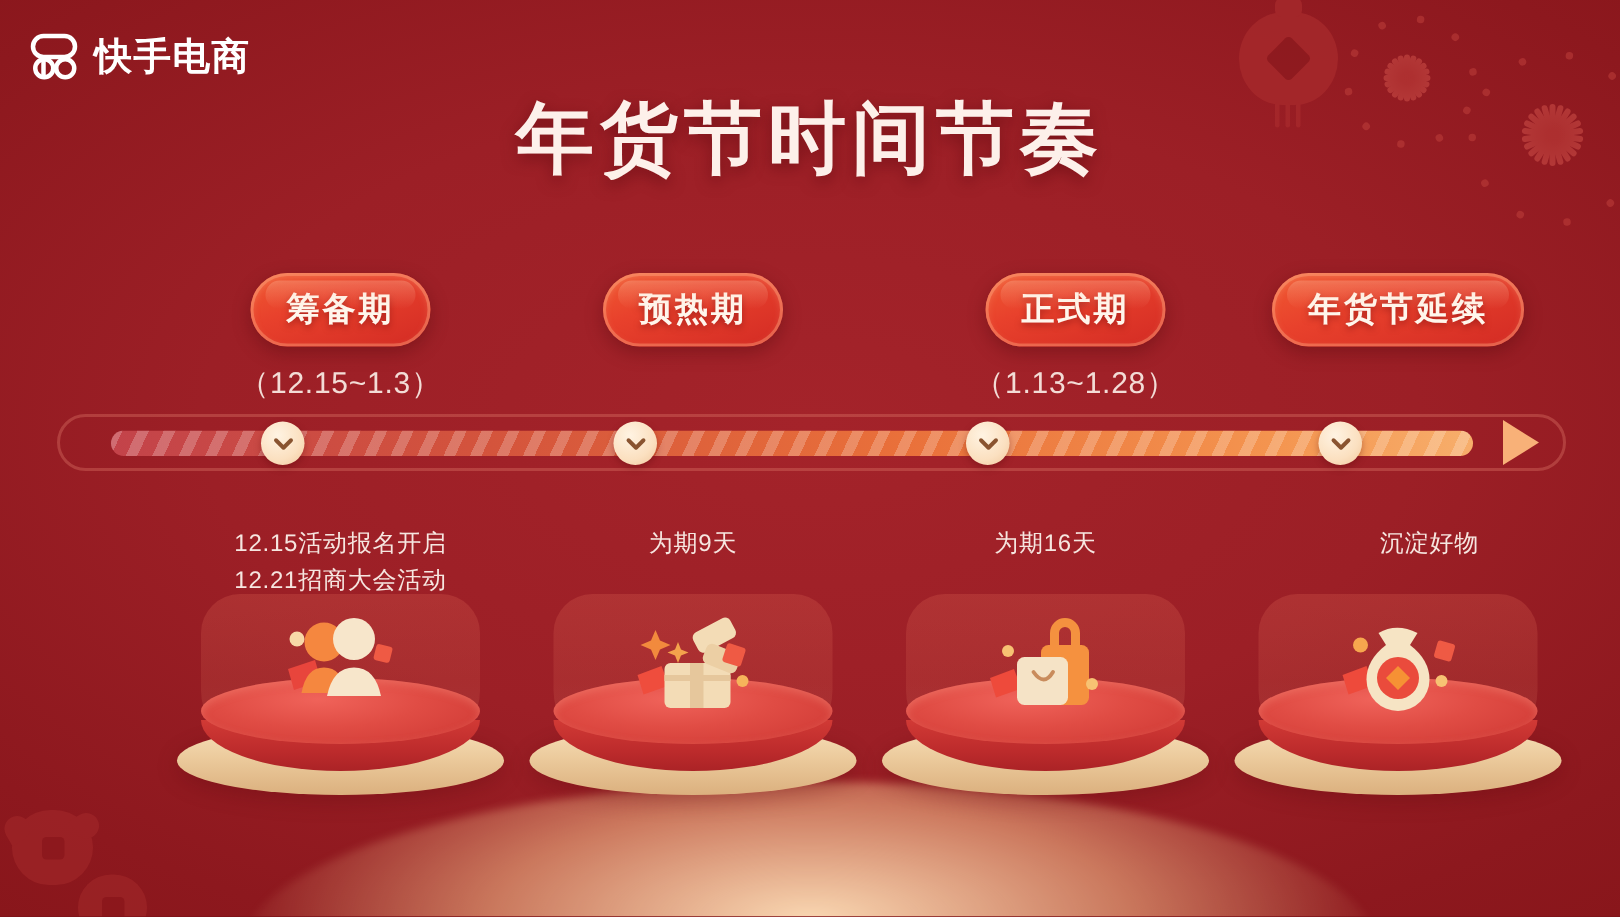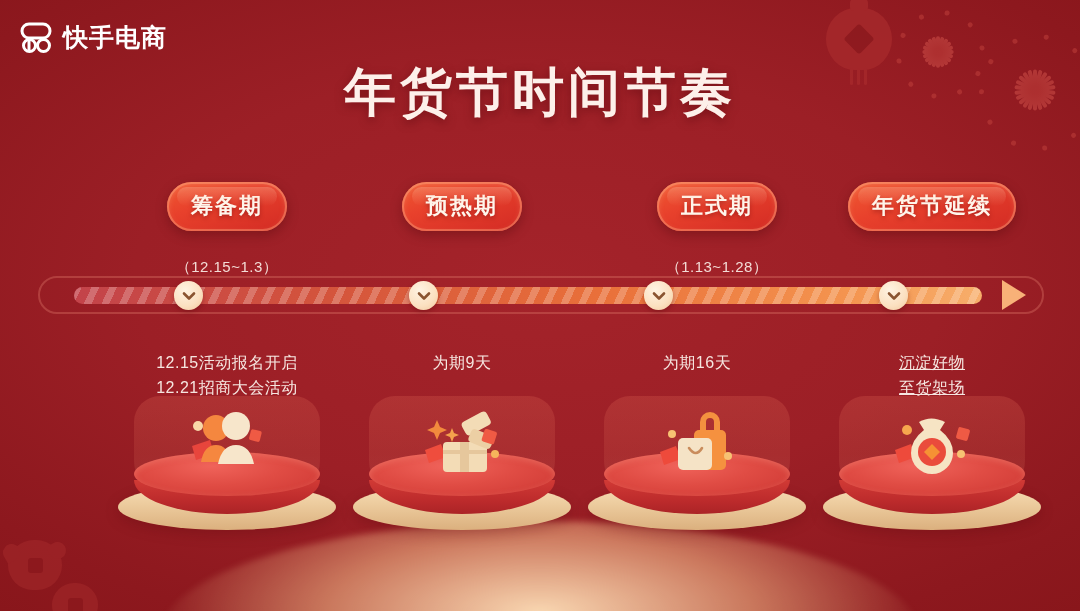--- a/index.html
+++ b/index.html
@@ -165,23 +165,23 @@
   .badge:after {
     content: "";
     position: absolute;
     left: 10px; right: 10px; top: 5px;
     height: 38%;
     border-radius: 20px;
     background: linear-gradient(to bottom, rgba(255,200,170,.30), rgba(255,200,170,0));
     pointer-events: none;
   }
   .phase-date {
-    margin-top: 27px;
+    margin-top: 11px;
     color: #f3dcd6;
-    font-size: 15px;
+    font-size: 20px;
     letter-spacing: .5px;
   }
 
   
   .timeline {
     position: absolute;
     left: 38px; top: 276px;
     width: 1006px; height: 38px;
   }
   .track-outline {
@@ -443,23 +443,22 @@
     <div class="caption" style="left:74px;">
       <div>12.15活动报名开启</div>
       <div>12.21招商大会活动</div>
     </div>
     <div class="caption" style="left:309px;">
       <div>为期9天</div>
     </div>
     <div class="caption" style="left:544px;">
       <div>为期16天</div>
     </div>
-    <div class="caption" style="left:779px;text-decoration:underline;">
+    <div class="caption" style="left:800px;">
       <div>沉淀好物</div>
-      <div>至货架场</div>
     </div>
   </div>
 
   <div class="podiums">
 
     <div class="podium" style="left:74px;">
       <div class="halo"></div>
       <div class="base"></div>
       <div class="stage-side"></div>
       <div class="stage-top"></div>

